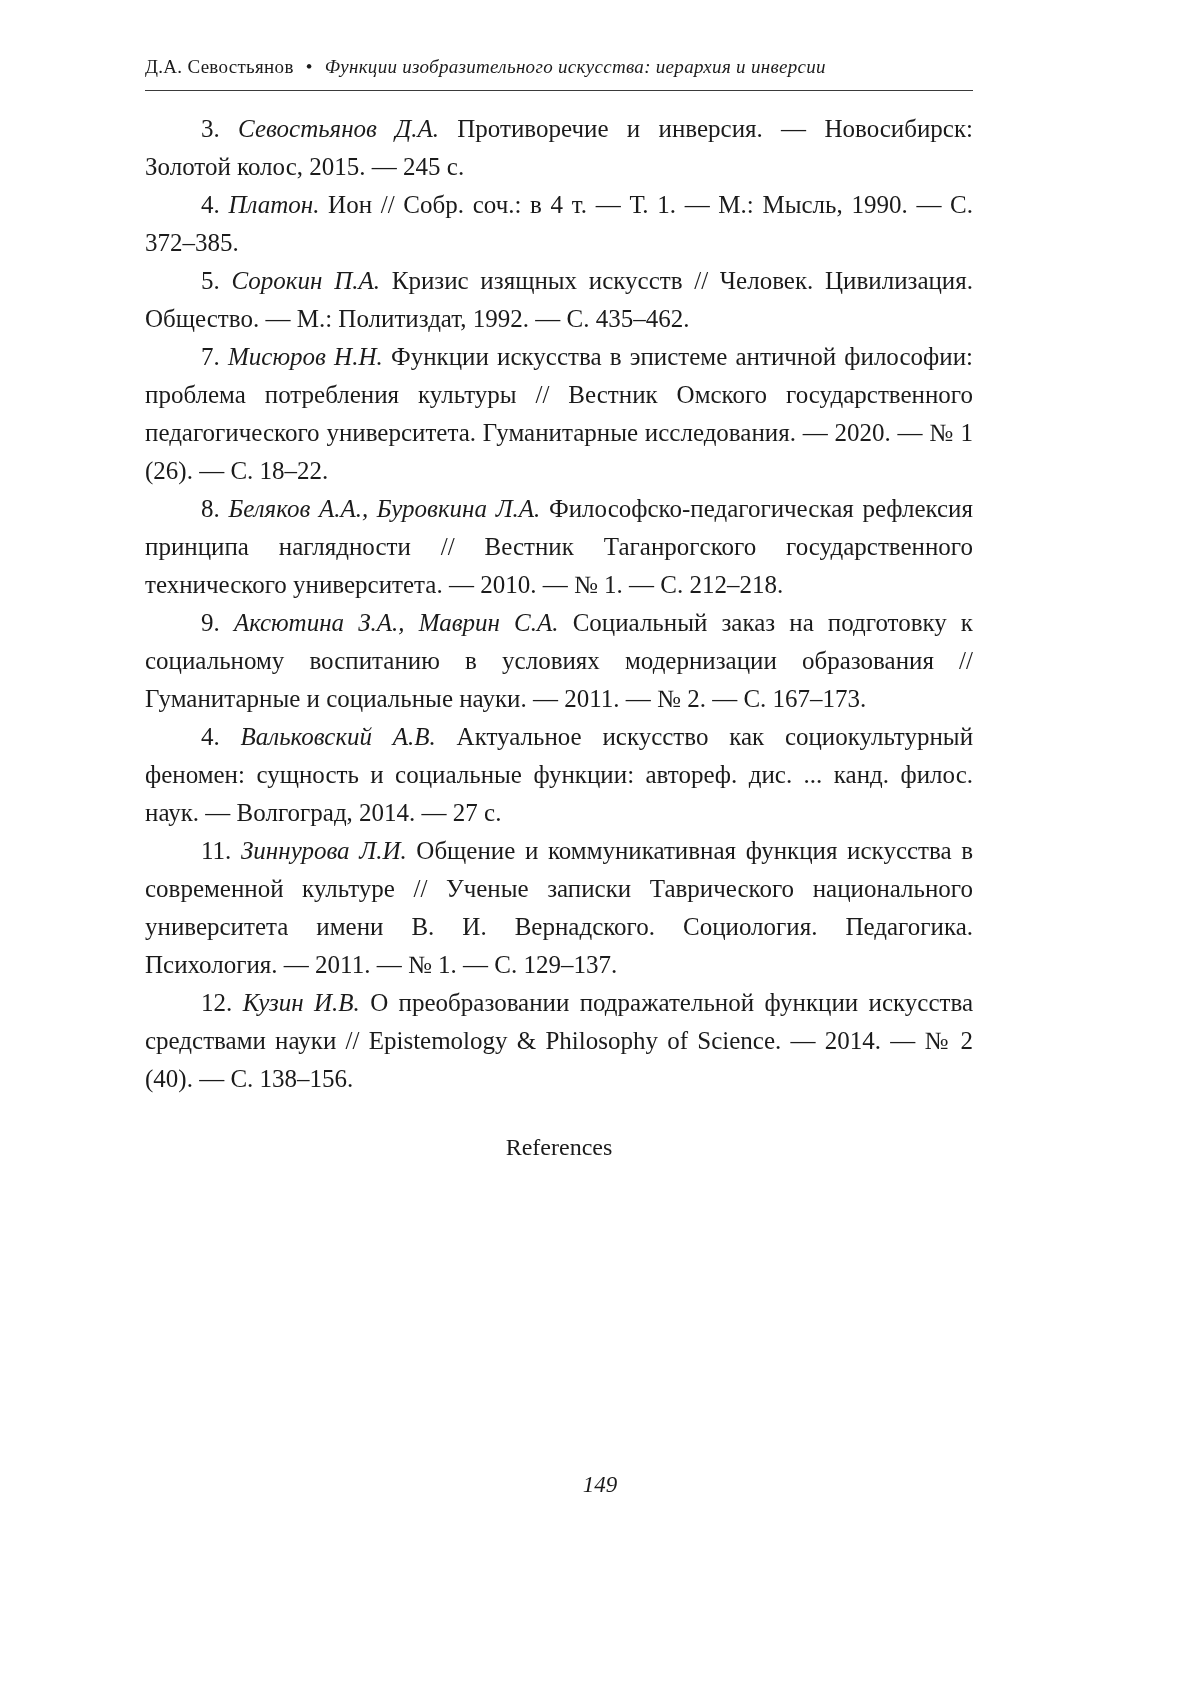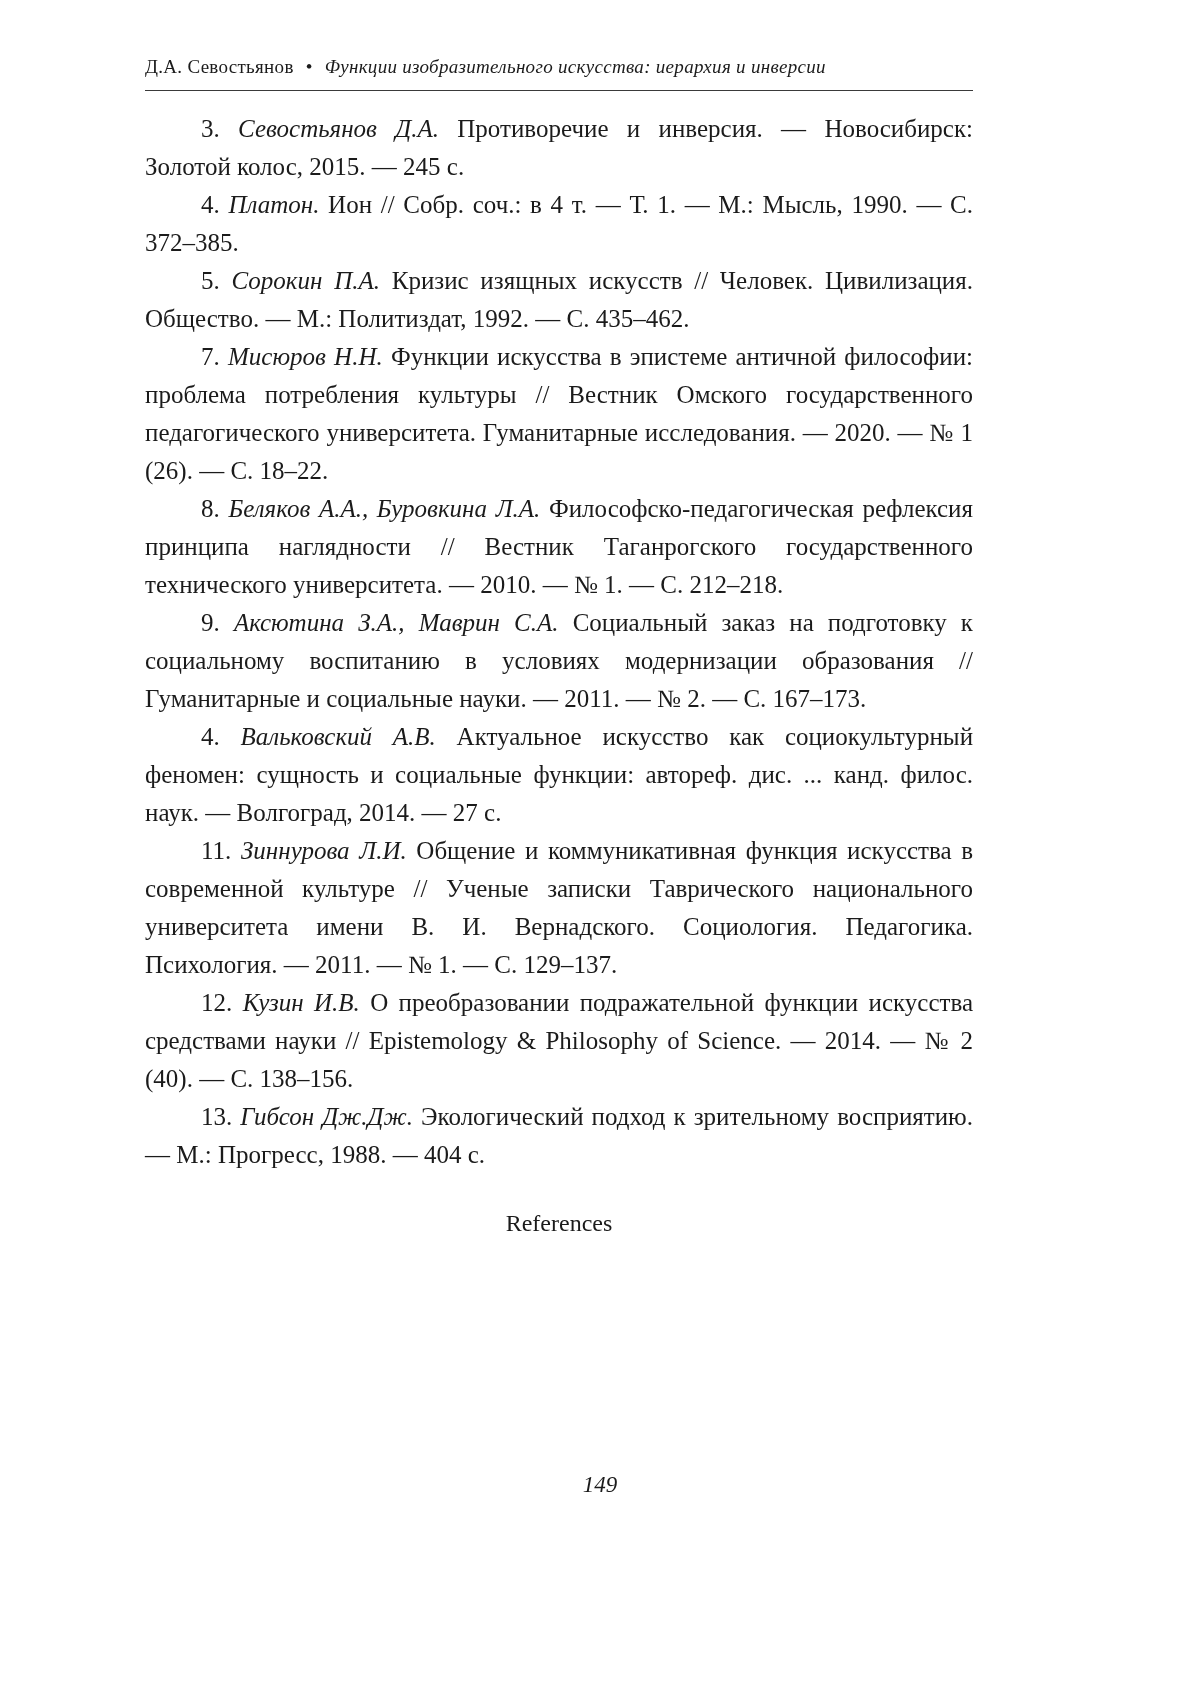--- a/index.html
+++ b/index.html
@@ -89,21 +89,20 @@
     <section>
         <p class="ref"><span>3. </span><em>Севостьянов Д.А.</em><span> Противоречие и инверсия. — Новосибирск: Золотой колос, 2015. — 245 с.</span></p>
         <p class="ref"><span>4. </span><em>Платон.</em><span> Ион // Собр. соч.: в 4 т. — Т. 1. — М.: Мысль, 1990. — С. 372–385.</span></p>
         <p class="ref"><span>5. </span><em>Сорокин П.А.</em><span> Кризис изящных искусств // Человек. Цивилизация. Общество. — М.: Политиздат, 1992. — С. 435–462.</span></p>
         <p class="ref"><span>7. </span><em>Мисюров Н.Н.</em><span> Функции искусства в эпистеме античной философии: проблема потребления культуры // Вестник Омского государственного педагогического университета. Гуманитарные исследования. — 2020. — № 1 (26). — С. 18–22.</span></p>
         <p class="ref"><span>8. </span><em>Беляков А.А., Буровкина Л.А.</em><span> Философско-педагогическая рефлексия принципа наглядности // Вестник Таганрогского государственного технического университета. — 2010. — № 1. — С. 212–218.</span></p>
         <p class="ref"><span>9. </span><em>Аксютина З.А., Маврин С.А.</em><span> Социальный заказ на подготовку к социальному воспитанию в условиях модернизации образования // Гуманитарные и социальные науки. — 2011. — № 2. — С. 167–173.</span></p>
         <p class="ref"><span>4. </span><em>Вальковский А.В.</em><span> Актуальное искусство как социокультурный феномен: сущность и социальные функции: автореф. дис. ... канд. филос. наук. — Волгоград, 2014. — 27 с.</span></p>
         <p class="ref"><span>11. </span><em>Зиннурова Л.И.</em><span> Общение и коммуникативная функция искусства в современной культуре // Ученые записки Таврического национального университета имени В. И. Вернадского. Социология. Педагогика. Психология. — 2011. — № 1. — С. 129–137.</span></p>
         <p class="ref"><span>12. </span><em>Кузин И.В.</em><span> О преобразовании подражательной функции искусства средствами науки // Epistemology &amp; Philosophy of Science. — 2014. — № 2 (40). — С. 138–156.</span></p>
-        <p class="ref"><span>13. </span><em>Гибсон Дж.Дж.</em><span> Экологический подход к зрительному восприятию. — М.: Прогресс, 1988. — 404 с.</span></p>
       </section>
 
     <h2 class="refs-heading">References</h2>
 
   </div>
 
   <footer class="page-number">149</footer>
 
 </div>
 

